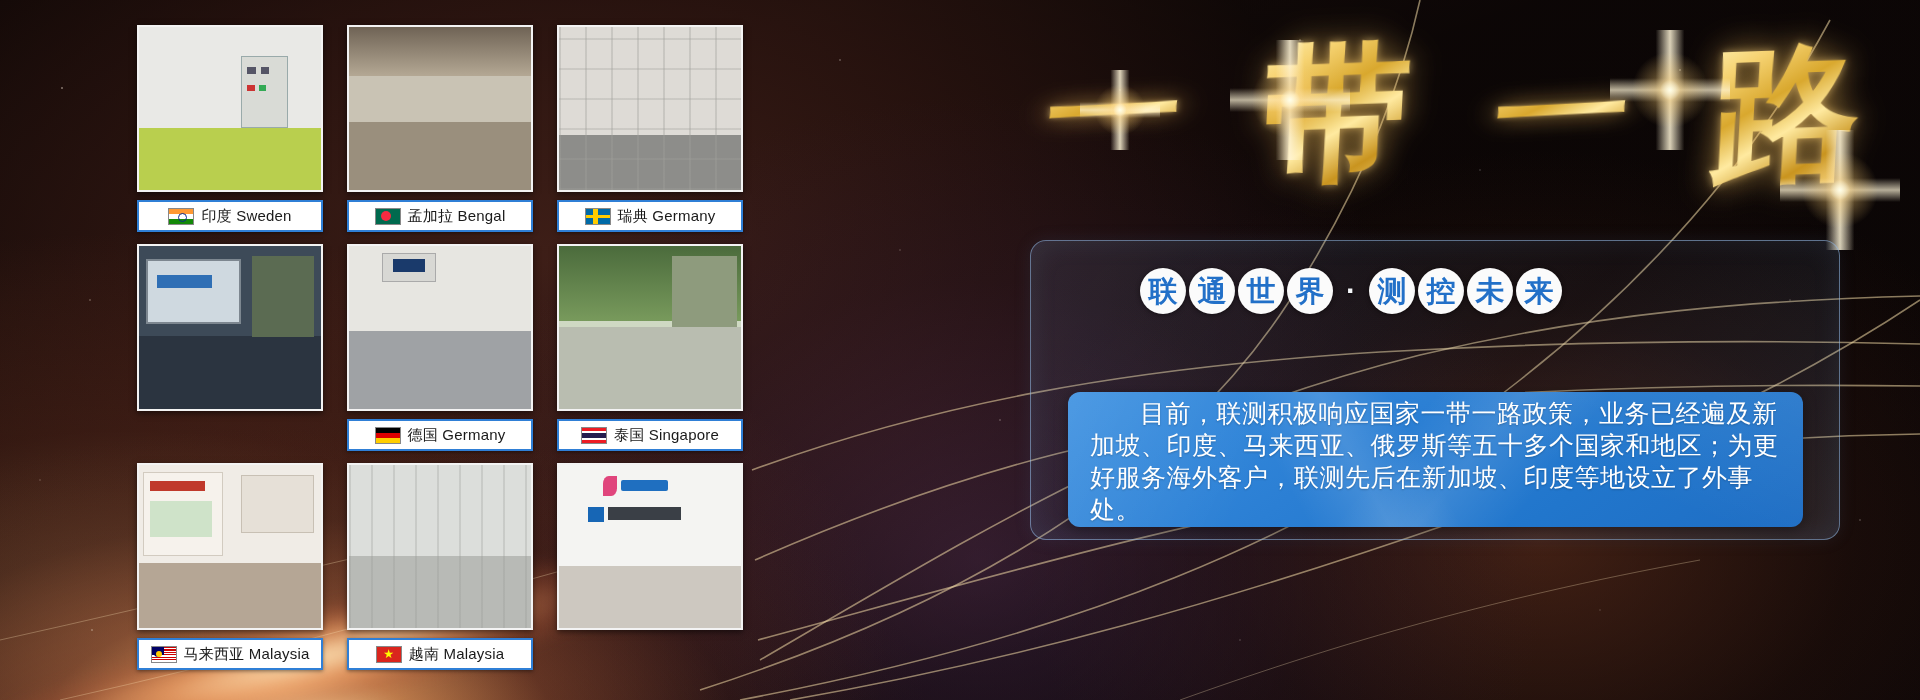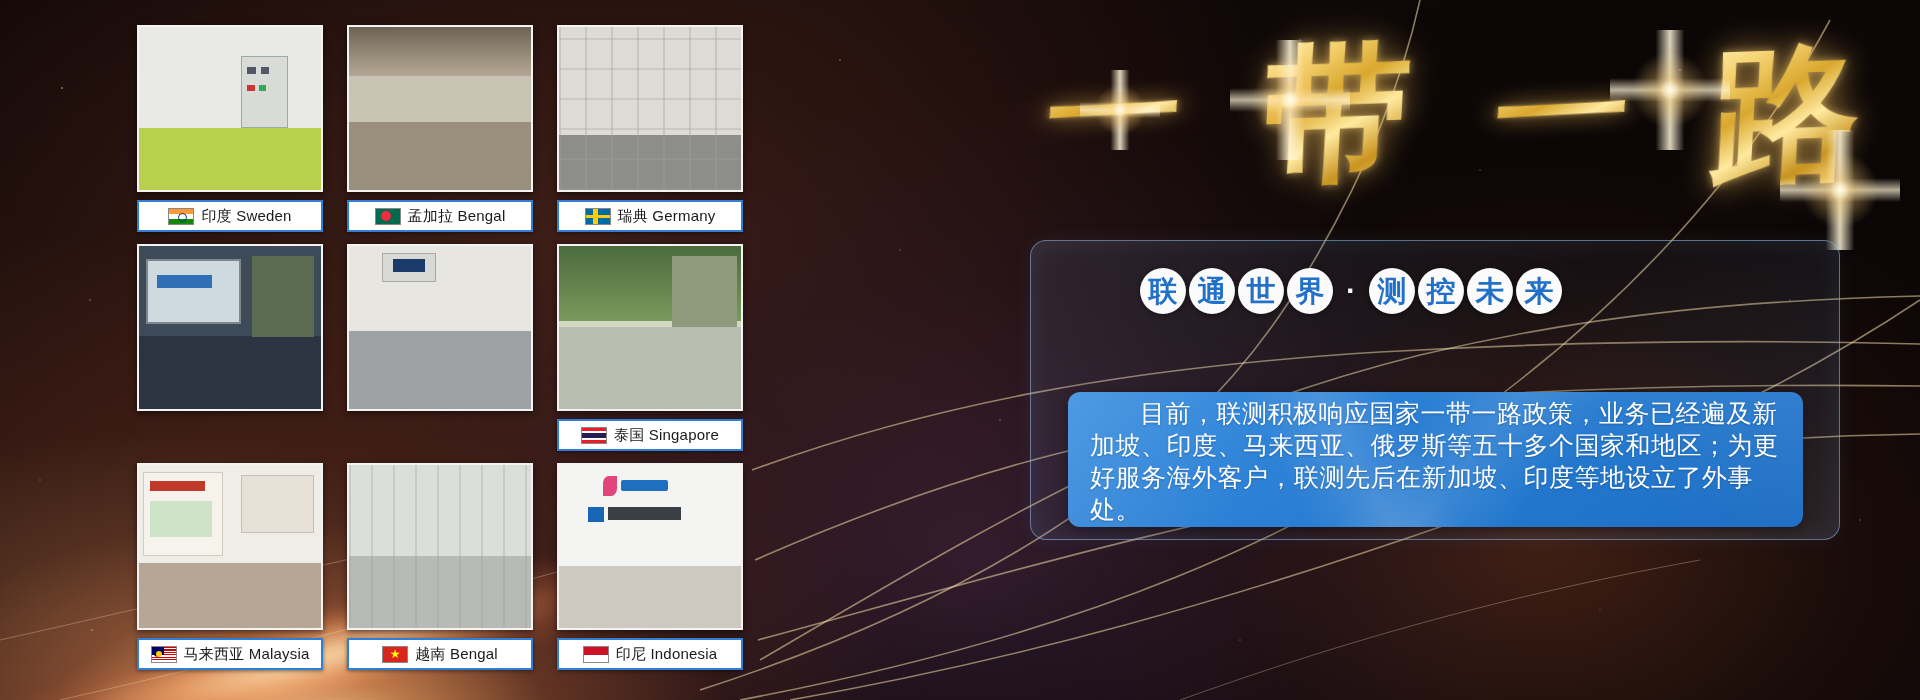--- a/index.html
+++ b/index.html
@@ -488,20 +488,24 @@
                 <div class="legs" style="background:#2a2b33"></div>
               </div>
             <div class="person" style="left:79%">
                 <div class="head" style="background:#ddb189"></div>
                 <div class="body" style="background:#2f313a"></div>
                 <div class="legs" style="background:#2a2b33"></div>
               </div>
           </div>
         </div>
       </div>
+      <div class="photo-label">
+        <span class="flag flag-germany"></span>
+        <span class="lbl">德国 Germany</span>
+      </div>
     </div>
 
     <div class="photo-card">
       <div class="photo-thumb">
         <div class="scene">
           <div class="room" style="background:linear-gradient(#cfd9c3 0 50%, #b9bdb0 50% 100%)"></div>
           <div style="position:absolute;left:0;top:0;width:100%;height:46%;background:linear-gradient(#4b6b3c,#789a5c)"></div>
           <div style="position:absolute;left:62%;top:6%;width:36%;height:44%;background:#8e9b7d"></div>
           <div class="people">
             <div class="person" style="left:4%">
@@ -600,21 +604,21 @@
             <div class="person" style="left:77%">
                 <div class="head" style="background:#e0b78e"></div>
                 <div class="body" style="background:#7fb4da"></div>
                 <div class="legs" style="background:#2a313e"></div>
               </div>
           </div>
         </div>
       </div>
       <div class="photo-label">
         <span class="flag flag-vietnam"></span>
-        <span class="lbl">越南 Bengal</span>
+        <span class="lbl">越南 Malaysia</span>
       </div>
     </div>
 
     <div class="photo-card">
       <div class="photo-thumb">
         <div class="scene">
           <div class="room" style="background:linear-gradient(#f4f4f2 0 62%, #cdc8c0 62% 100%)"></div>
           <div style="position:absolute;left:22%;top:6%;width:26%;height:12%;background:transparent"></div>
           <div style="position:absolute;left:24%;top:7%;width:8%;height:12%;background:#e0457c;border-radius:40% 0 40% 0"></div>
           <div style="position:absolute;left:34%;top:9%;width:26%;height:7%;background:#1f6fc0;border-radius:2px"></div>
@@ -646,24 +650,20 @@
                 <div class="body" style="background:#cdb8c6"></div>
                 <div class="legs" style="background:#3c4450"></div>
               </div>
             <div class="person" style="left:86%">
                 <div class="head" style="background:#d6ab80"></div>
                 <div class="body" style="background:#b9c9d8"></div>
                 <div class="legs" style="background:#282f3b"></div>
               </div>
           </div>
         </div>
-      </div>
-      <div class="photo-label">
-        <span class="flag flag-indonesia"></span>
-        <span class="lbl">印尼 Indonesia</span>
       </div>
     </div>
 
   </div>
 
   <div id="calligraphy">
     <span class="glyph g1">一</span>
     <span class="glyph g2">带</span>
     <span class="glyph g3">一</span>
     <span class="glyph g4">路</span>

